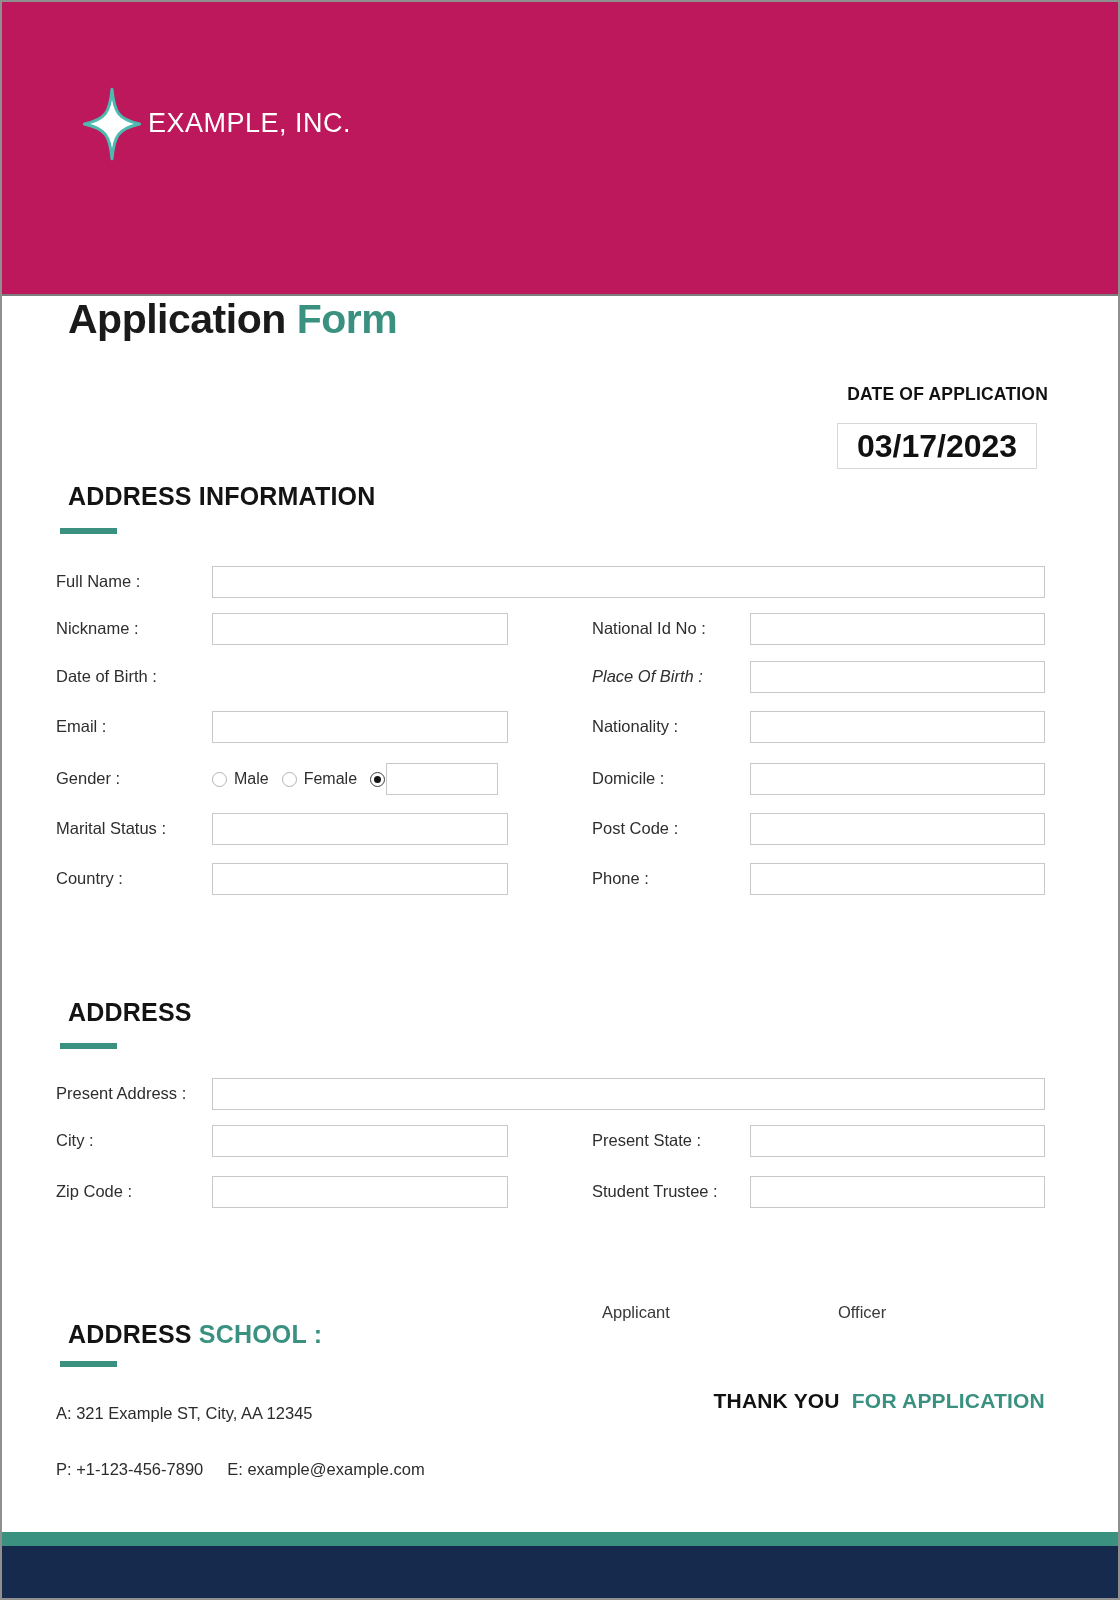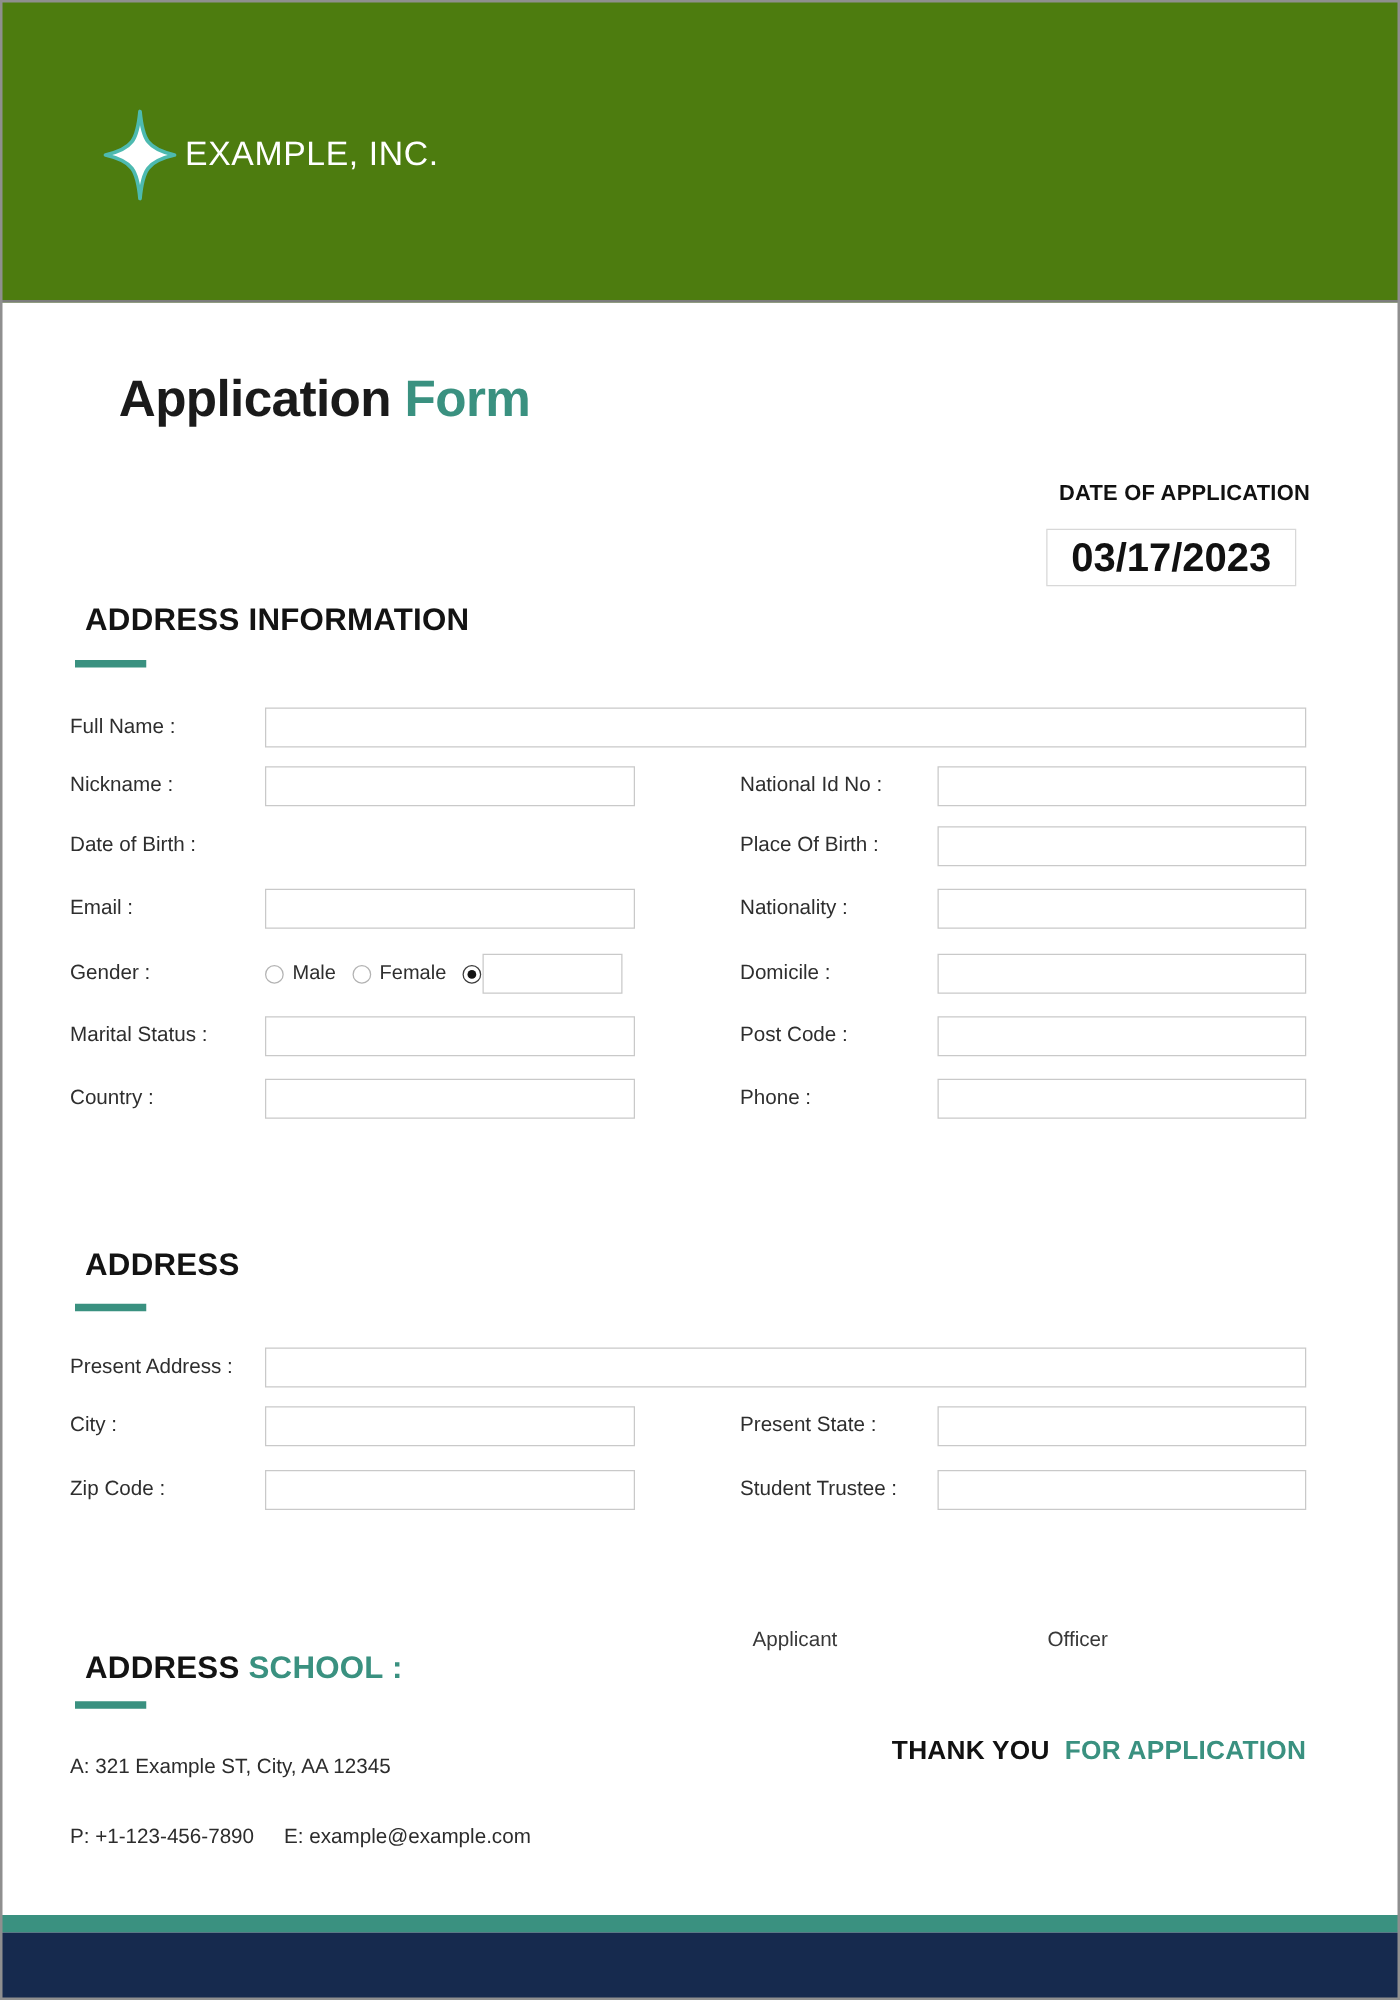--- a/index.html
+++ b/index.html
@@ -4,26 +4,26 @@
 <style>
   * { margin:0; padding:0; box-sizing:border-box; }
   html,body { background:#ffffff; }
   .page {
     position:relative; width:1120px; height:1600px; background:#ffffff;
     font-family:"Liberation Sans","DejaVu Sans",sans-serif; overflow:hidden;
   }
   .page::after { content:""; position:absolute; inset:0; border:2px solid #8f8f8f; pointer-events:none; z-index:50; }
 
   
-  .topbar { position:absolute; left:0; top:0; width:1120px; height:242px; background:#4d7c0f; border-bottom:2px solid #7d7d7d; }
+  .topbar { position:absolute; left:0; top:0; width:1120px; height:296px; background:#be185d; border-bottom:2px solid #7d7d7d; }
   .logo-star { position:absolute; left:82px; top:86px; }
   .company { position:absolute; left:148px; top:108px; color:#ffffff; font-size:27px; letter-spacing:0.5px; }
 
   
-  .title { position:absolute; left:68px; top:296px; font-size:41px; font-weight:700; color:#1a1a1a; letter-spacing:-0.5px;margin-left:27px; }
+  .title { position:absolute; left:68px; top:296px; font-size:41px; font-weight:700; color:#1a1a1a; letter-spacing:-0.5px; }
   .teal-text { color:#3a9180; }
 
   
   .doa-label { position:absolute; right:72px; top:384px; font-size:17.5px; font-weight:700; color:#111; letter-spacing:0.2px; }
   .doa-box { position:absolute; left:837px; top:423px; width:200px; height:46px; border:1px solid #d8d8d8;
              display:flex; align-items:center; justify-content:center; font-size:32px; font-weight:700; color:#111; }
 
   
   .sec { position:absolute; font-size:25px; font-weight:700; color:#131313; letter-spacing:0.2px; }
   .sec-bar { position:absolute; width:57px; height:6px; background:#3a9180; }
@@ -85,21 +85,21 @@
 
   <span class="lbl" style="left:56px; top:572px;">Full Name :</span>
   <input class="inp w-full" style="left: 212px; top: 566px;">
 
   <span class="lbl" style="left:56px; top:619px;">Nickname :</span>
   <input class="inp w-left" style="left: 212px; top: 613px;">
   <span class="lbl" style="left:592px; top:619px;">National Id No :</span>
   <input class="inp w-right" style="left: 750px; top: 613px;">
 
   <span class="lbl" style="left:56px; top:667px;">Date of Birth :</span>
-  <span class="lbl" style="left:592px; top:667px;">Place Of Birth :</span>
+  <span class="lbl" style="left:592px; top:667px;font-style:italic;">Place Of Birth :</span>
   <input class="inp w-right" style="left: 750px; top: 661px;">
 
   <span class="lbl" style="left:56px; top:717px;">Email :</span>
   <input class="inp w-left" style="left: 212px; top: 711px;">
   <span class="lbl" style="left:592px; top:717px;">Nationality :</span>
   <input class="inp w-right" style="left: 750px; top: 711px;">
 
   <span class="lbl" style="left:56px; top:769px;">Gender :</span>
   <div class="gender-row">
     <span class="radio"></span>

